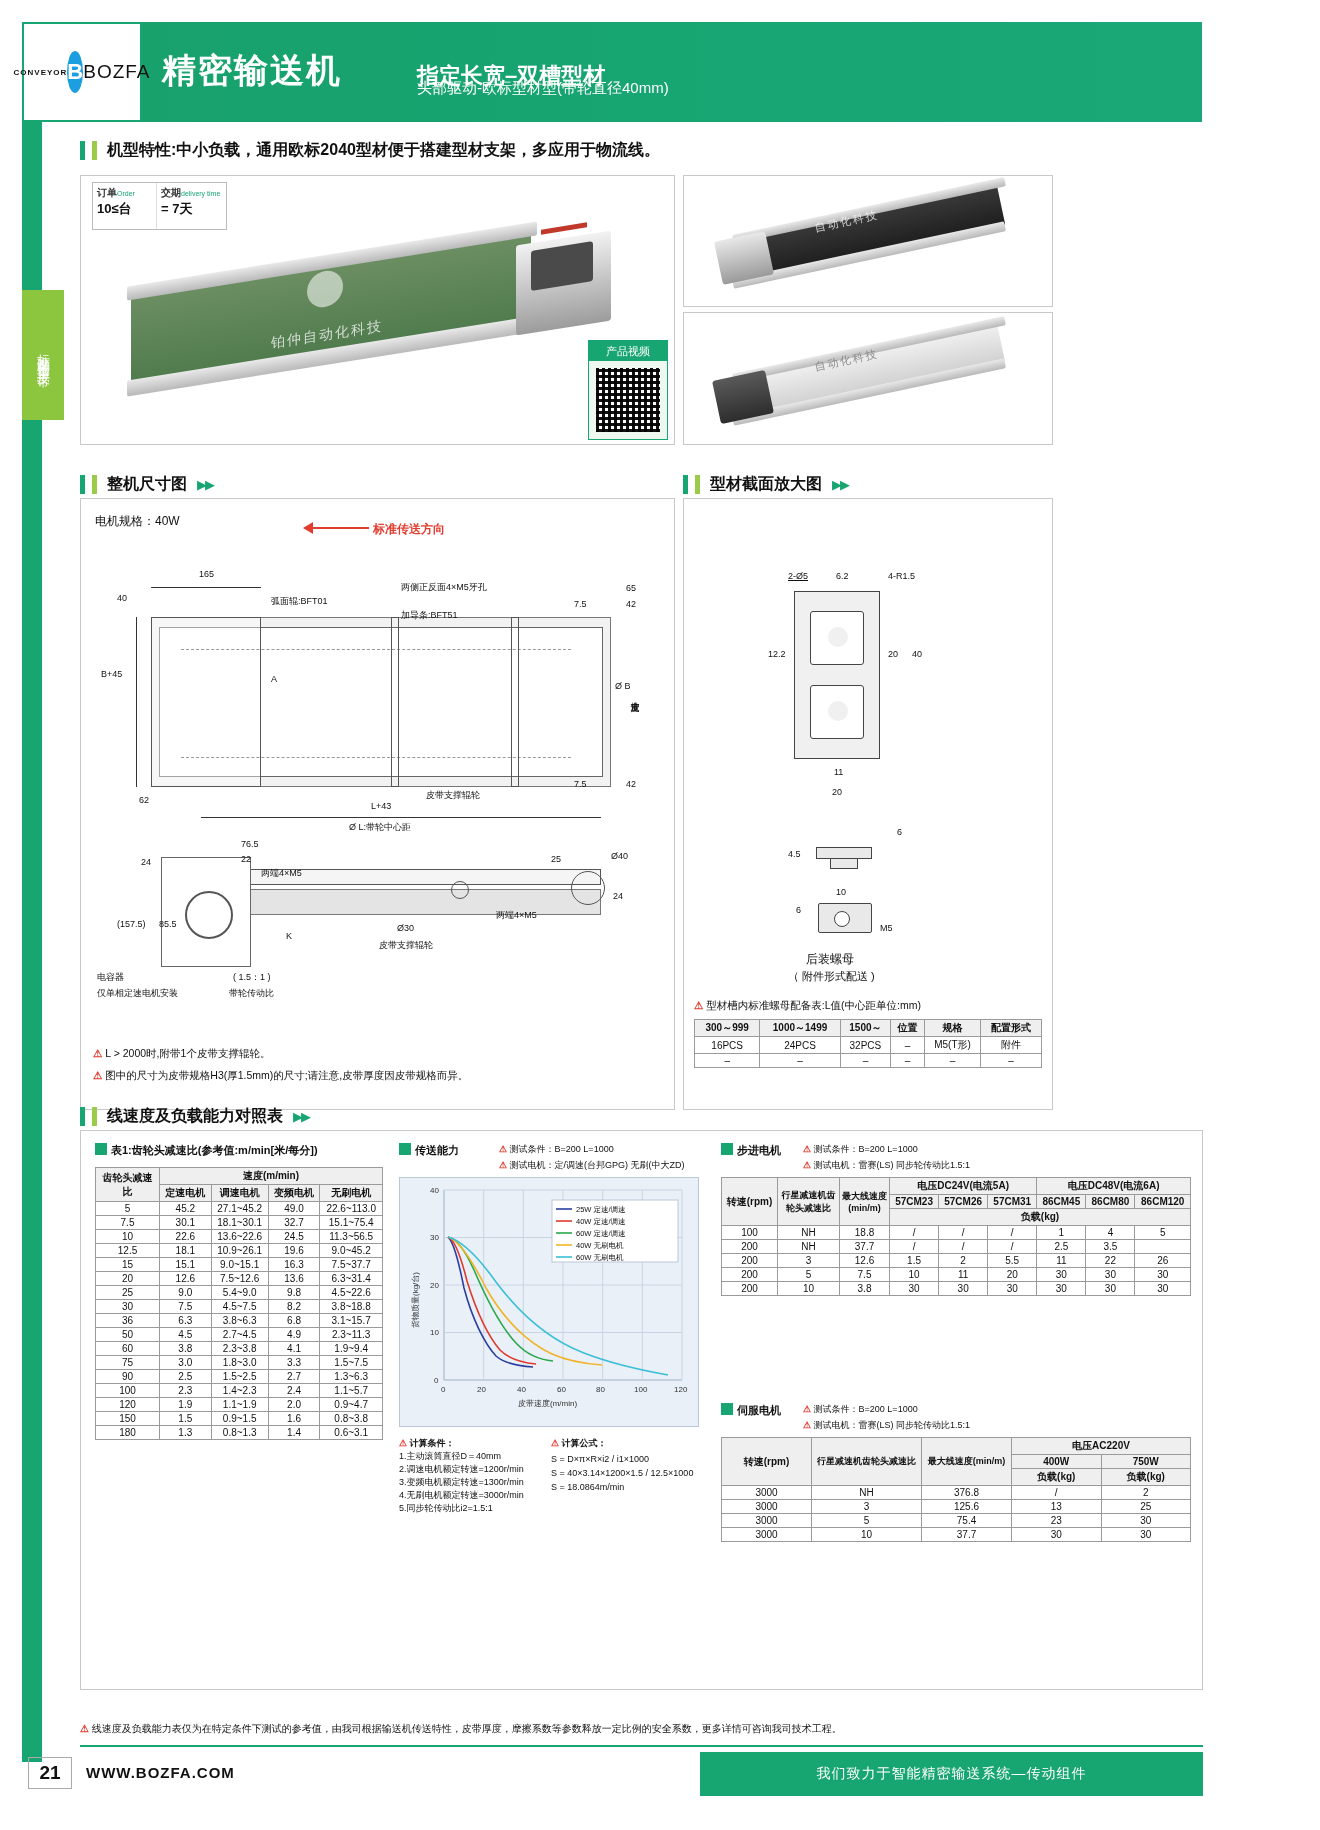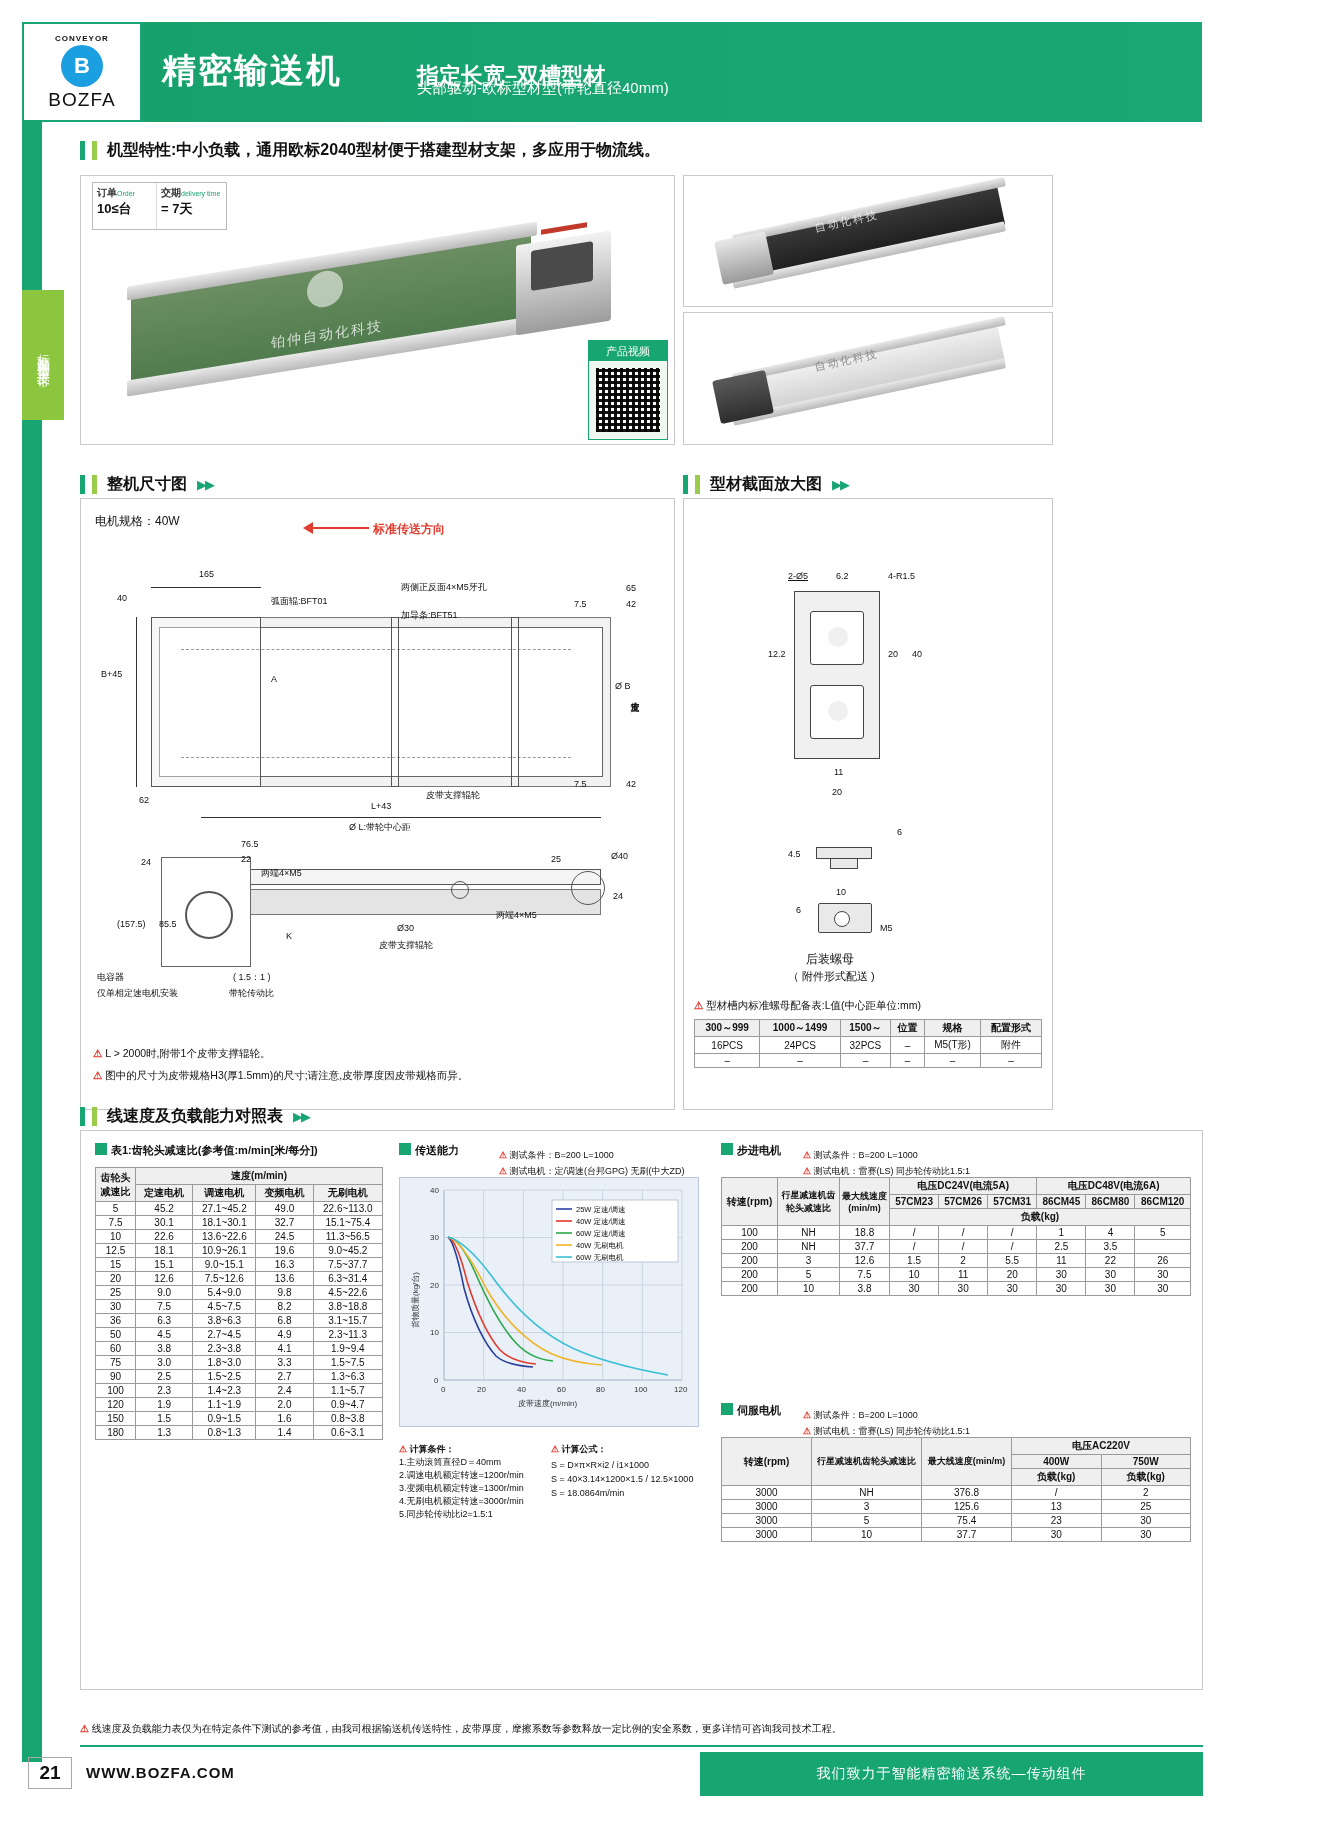--- a/index.html
+++ b/index.html
@@ -9,21 +9,21 @@
     font-family:"Liberation Sans", sans-serif;
     background:#ffffff;
     color:#111;
     position:relative;
     overflow:hidden;
   }
   .page { position:relative; width:1320px; height:1830px; }
 
   
   .header { position:absolute; left:22px; top:22px; width:1180px; height:100px; background:linear-gradient(90deg,#18a06a 0%, #17a572 55%, #1aa877 100%); }
-  .logo-box { position:absolute; left:0; top:0; width:120px; height:100px; background:#fff; border:2px solid #17a572; display:flex; flex-direction:column; align-items:center; justify-content:center; }
+  .logo-box { position:absolute; left:0; top:0; width:120px; height:100px; background:#fff; border:2px solid #17a572; display:flex; flex-direction:row; align-items:center; justify-content:center; }
   .logo-top { font-size:8px; letter-spacing:1px; color:#111; font-weight:bold; }
   .logo-circle { width:42px; height:42px; border-radius:50%; background:#1b9fe0; display:flex; align-items:center; justify-content:center; color:#fff; font-size:22px; font-weight:bold; margin:2px 0; }
   .logo-name { font-size:19px; font-weight:normal; color:#111; letter-spacing:1px; }
   .header-title { position:absolute; left:140px; top:26px; font-size:34px; font-weight:bold; color:#fff; letter-spacing:2px; }
   .header-sub1 { position:absolute; left:395px; top:39px; font-size:22px; font-weight:bold; color:#fff; }
   .header-sub2 { position:absolute; left:395px; top:57px; font-size:15px; color:#fff; }
 
   
   .side-tab { position:absolute; left:22px; top:290px; width:42px; height:130px; background:#8cc63f; display:flex; align-items:center; justify-content:center; }
   .side-tab span { writing-mode:vertical-rl; font-size:13px; color:#fff; letter-spacing:3px; line-height:18px; }
@@ -84,21 +84,21 @@
   
   table { border-collapse:collapse; }
   .tbl td, .tbl th { border:1px solid #9a9a9a; font-size:10px; text-align:center; padding:1px 2px; color:#111; }
   .tbl th { background:#efefef; font-weight:bold; }
 
   
   .panel-bottom { left:80px; top:1130px; width:1123px; height:560px; border:1px solid #c9c9c9; }
 
   .chip { display:inline-block; width:12px; height:12px; background:#17a572; margin-right:4px; vertical-align:-1px;}
   .minihead { font-size:11px; font-weight:bold; }
-  .cond { font-size:9px; color:#111;margin-top:6px; }
+  .cond { font-size:9px; color:#111; }
 
   .footer-num { position:absolute; left:28px; top:1757px; width:44px; height:32px; border:1px solid #aaa; display:flex; align-items:center; justify-content:center; font-size:19px; font-weight:bold; }
   .footer-url { position:absolute; left:86px; top:1764px; font-size:15px; font-weight:bold; color:#111; letter-spacing:1px; }
   .footer-green { position:absolute; left:700px; top:1752px; width:503px; height:44px; background:#17a572; color:#fff; font-size:14px; display:flex; align-items:center; justify-content:center; letter-spacing:1px;}
   .footer-rule { position:absolute; left:80px; top:1745px; width:1123px; height:2px; background:#17a572; }
   .redline { position:absolute; left:80px; top:1722px; font-size:10px; color:#111; }
 </style>
 </head>
 <body>
 
@@ -336,21 +336,21 @@
 
   <div class="panel panel-bottom">
 
     <div class="minihead" style="position:absolute; left:14px; top:12px;">
       <span class="chip"></span><span>表1:齿轮头减速比(参考值:m/min[米/每分])</span>
     </div>
 
     <table class="tbl" style="position:absolute; left:14px; top:36px; width:288px;">
       <thead>
         <tr>
-          <th rowspan="2" style="width:40px;">齿轮头减速比</th>
+          <th rowspan="2" style="width:64px;">齿轮头减速比</th>
           <th colspan="4">速度(m/min)</th>
         </tr>
         <tr>
           <th>定速电机</th>
           <th>调速电机</th>
           <th>变频电机</th>
           <th>无刷电机</th>
         </tr>
       </thead>
       <tbody id="gear-rows">

